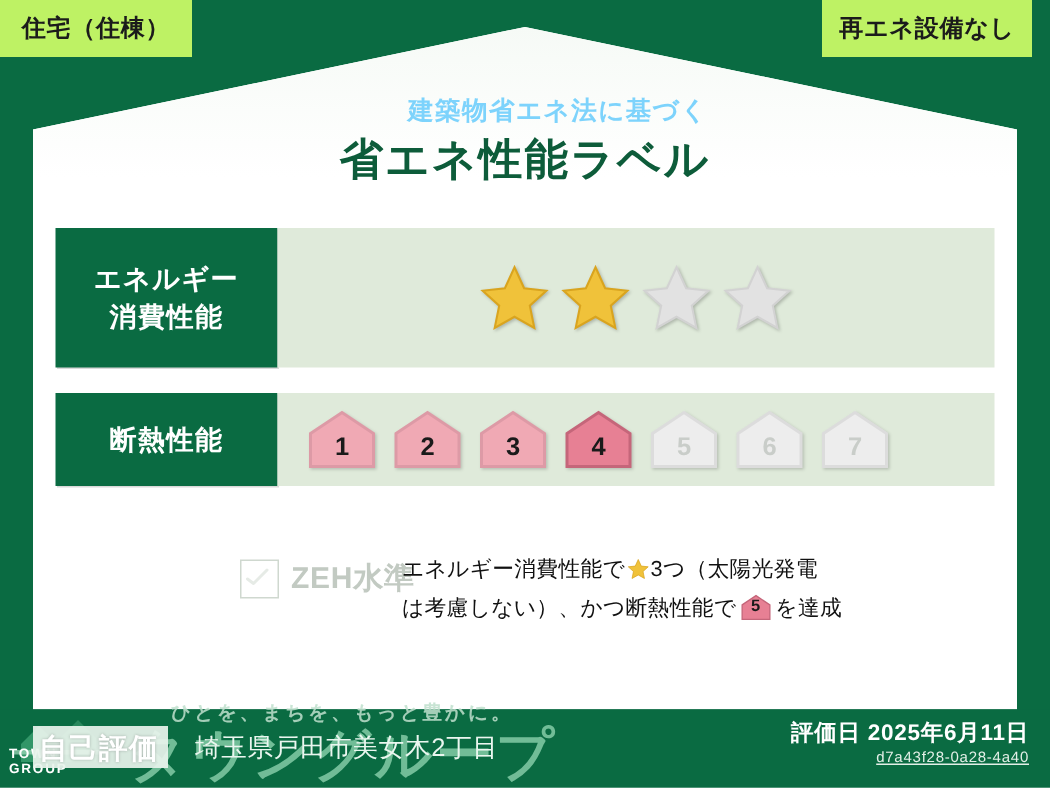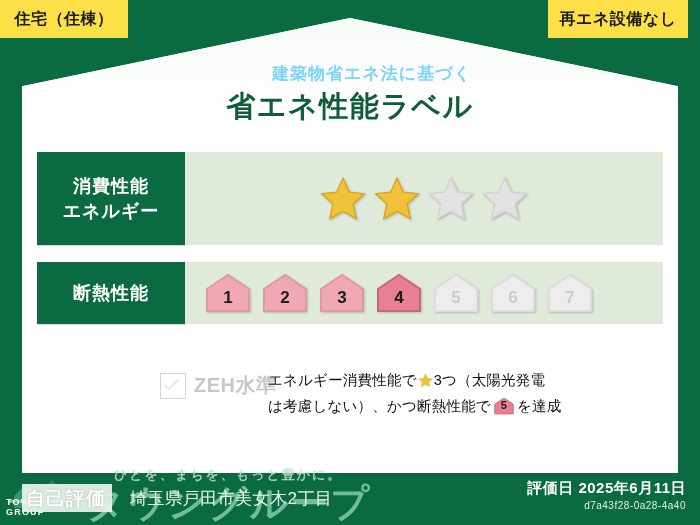--- a/index.html
+++ b/index.html
@@ -19,21 +19,21 @@
     background:#ffffff;
     clip-path:polygon(0% 15%, 50% 0%, 100% 15%, 100% 100%, 0% 100%);
   }
   .house-inner-shade{
     position:absolute;left:22px;top:18px;width:656px;height:455px;
     background:linear-gradient(#f6faf6,#ffffff 22%);
     clip-path:polygon(0% 15%, 50% 0%, 100% 15%, 100% 100%, 0% 100%);
   }
   
   .tag{
-    position:absolute;top:0;background:#fde047;
+    position:absolute;top:0;background:#bef264;
     color:#1b1b1b;font-weight:bold;font-size:16px;
     letter-spacing:0.5px;display:flex;align-items:center;justify-content:center;
   }
   .tag-left{left:0;width:128px;height:38px;}
   .tag-right{right:12px;width:140px;height:38px;text-align:center;}
   
   .sub-title{
     position:absolute;left:0;right:0;top:62px;text-align:center;
     font-size:17px;font-weight:bold;color:#7dd3fc;letter-spacing:1px;padding-left:44px;
   }
@@ -97,21 +97,21 @@
     font-size:11px;color:#1a1a1a;padding-bottom:1px;box-sizing:border-box;
   }
   
   .bottom{
     position:absolute;left:0;bottom:0;width:700px;height:52px;background:#0a6b42;
   }
   .eval{
     position:absolute;right:14px;top:6px;text-align:right;color:#fff;margin-left:24px;
   }
   .eval .d{font-size:15px;font-weight:bold;letter-spacing:0.5px;}
-  .eval .h{font-size:10px;letter-spacing:0.5px;margin-top:2px;color:#e3efe7;}
+  .eval .h{font-size:10px;letter-spacing:0.5px;margin-top:2px;color:#e3efe7;text-decoration:underline;}
   
   .wm-tag{
     position:absolute;left:82px;top:466px;font-size:13px;color:#bfe0cd;
     letter-spacing:2px;font-weight:bold;opacity:.85;margin-left:32px;
   }
   .wm-big{
     position:absolute;left:86px;top:478px;font-size:38px;font-weight:bold;
     color:#7dc6a1;letter-spacing:2px;opacity:.9;white-space:nowrap;
   }
   .logo{
@@ -144,22 +144,22 @@
   <div class="house-inner-shade"></div>
 
   <div class="tag tag-left">住宅（住棟）</div>
   <div class="tag tag-right">再エネ設備なし</div>
 
   <div class="sub-title">建築物省エネ法に基づく</div>
   <div class="main-title">省エネ性能ラベル</div>
 
   <div class="row row-energy">
     <div class="row-head">
+      <span>エネルギー</span>
       <span>消費性能</span>
-      <span>エネルギー</span>
     </div>
     <div class="row-body" id="stars-holder">
         <svg class="star" viewBox="0 0 24 24">
           <polygon points="12,1.6 15.2,8.6 22.6,9.4 17.1,14.4 18.6,21.8 12,18.1 5.4,21.8 6.9,14.4 1.4,9.4 8.8,8.6" fill="#f0c23a" stroke="#d9a41f" stroke-width="0.7"></polygon>
         </svg>
         <svg class="star" viewBox="0 0 24 24">
           <polygon points="12,1.6 15.2,8.6 22.6,9.4 17.1,14.4 18.6,21.8 12,18.1 5.4,21.8 6.9,14.4 1.4,9.4 8.8,8.6" fill="#f0c23a" stroke="#d9a41f" stroke-width="0.7"></polygon>
         </svg>
         <svg class="star" viewBox="0 0 24 24">
           <polygon points="12,1.6 15.2,8.6 22.6,9.4 17.1,14.4 18.6,21.8 12,18.1 5.4,21.8 6.9,14.4 1.4,9.4 8.8,8.6" fill="#e2e2e2" stroke="#d2d2d2" stroke-width="0.7"></polygon>

